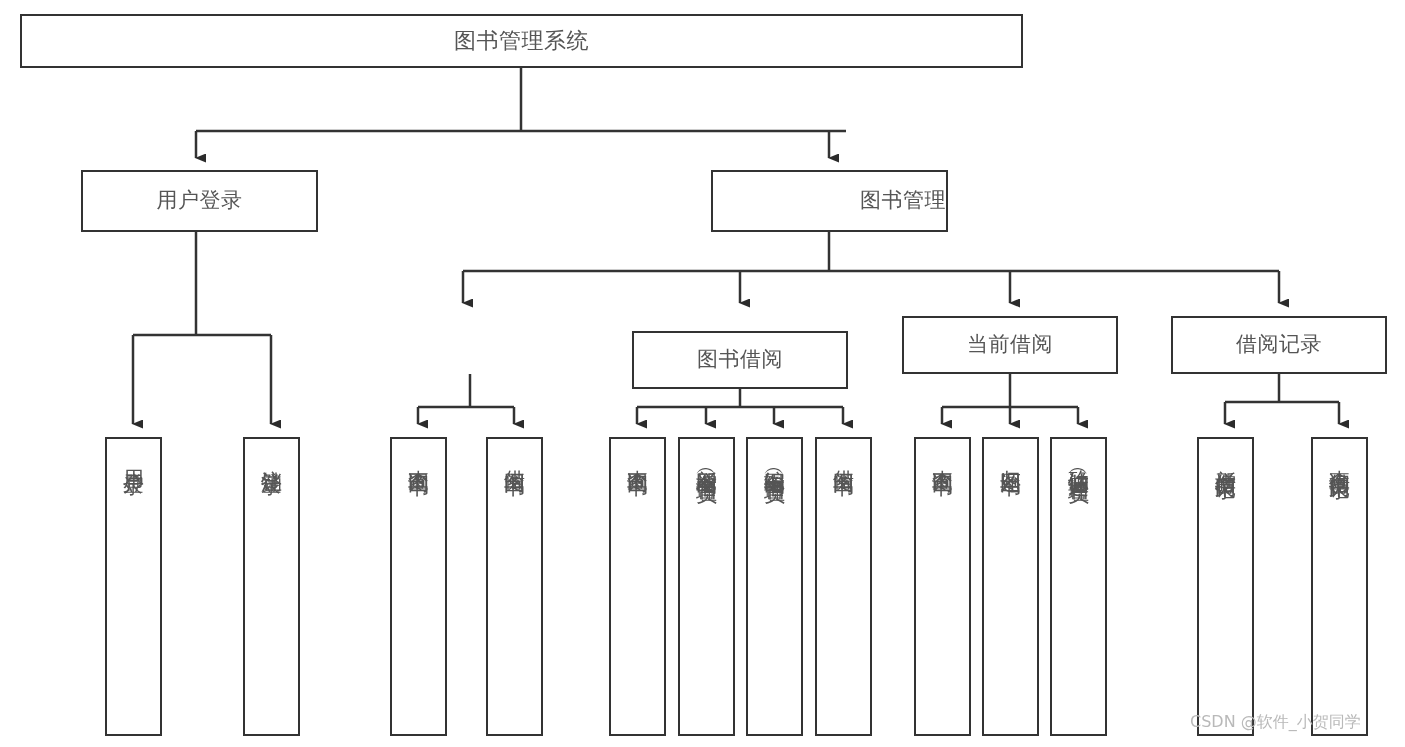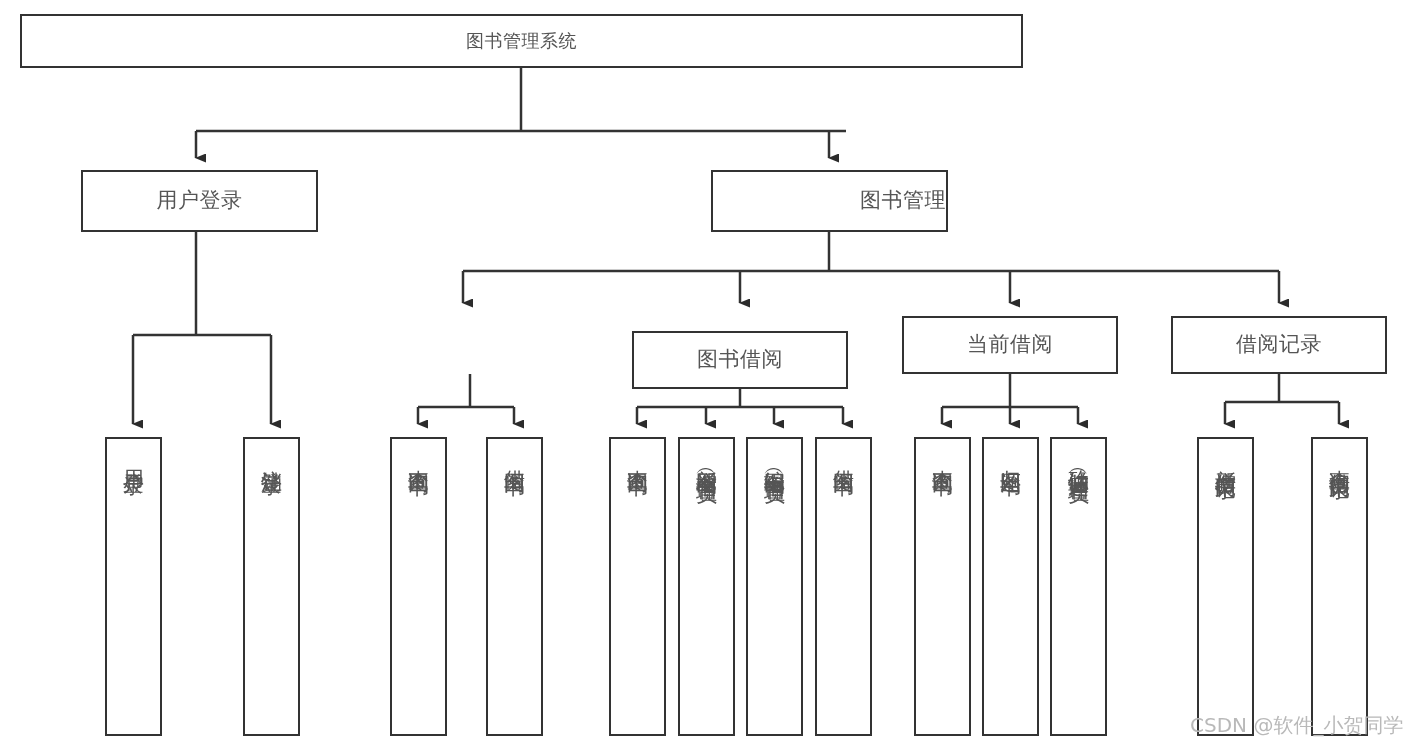--- a/index.html
+++ b/index.html
@@ -48,26 +48,26 @@
     padding-top: 14px;
   }
   .node.vert .lbl {
     writing-mode: vertical-rl;
     text-orientation: upright;
     font-size: 21px;
     line-height: 1.15;
     letter-spacing: 2px;
     white-space: nowrap;
   }
-  #root-node .lbl { font-size: 18px; }
+  #root-node .lbl { font-size: 22px; }
   .watermark {
     position: absolute;
     left: 1190px;
     top: 712px;
-    font-size: 20px;
+    font-size: 16px;
     color: #b9b9b9;
     white-space: nowrap;
     font-family: "DejaVu Sans", "Liberation Sans", sans-serif;
   }
 </style>
 </head>
 <body>
 
 <div id="canvas">
 

